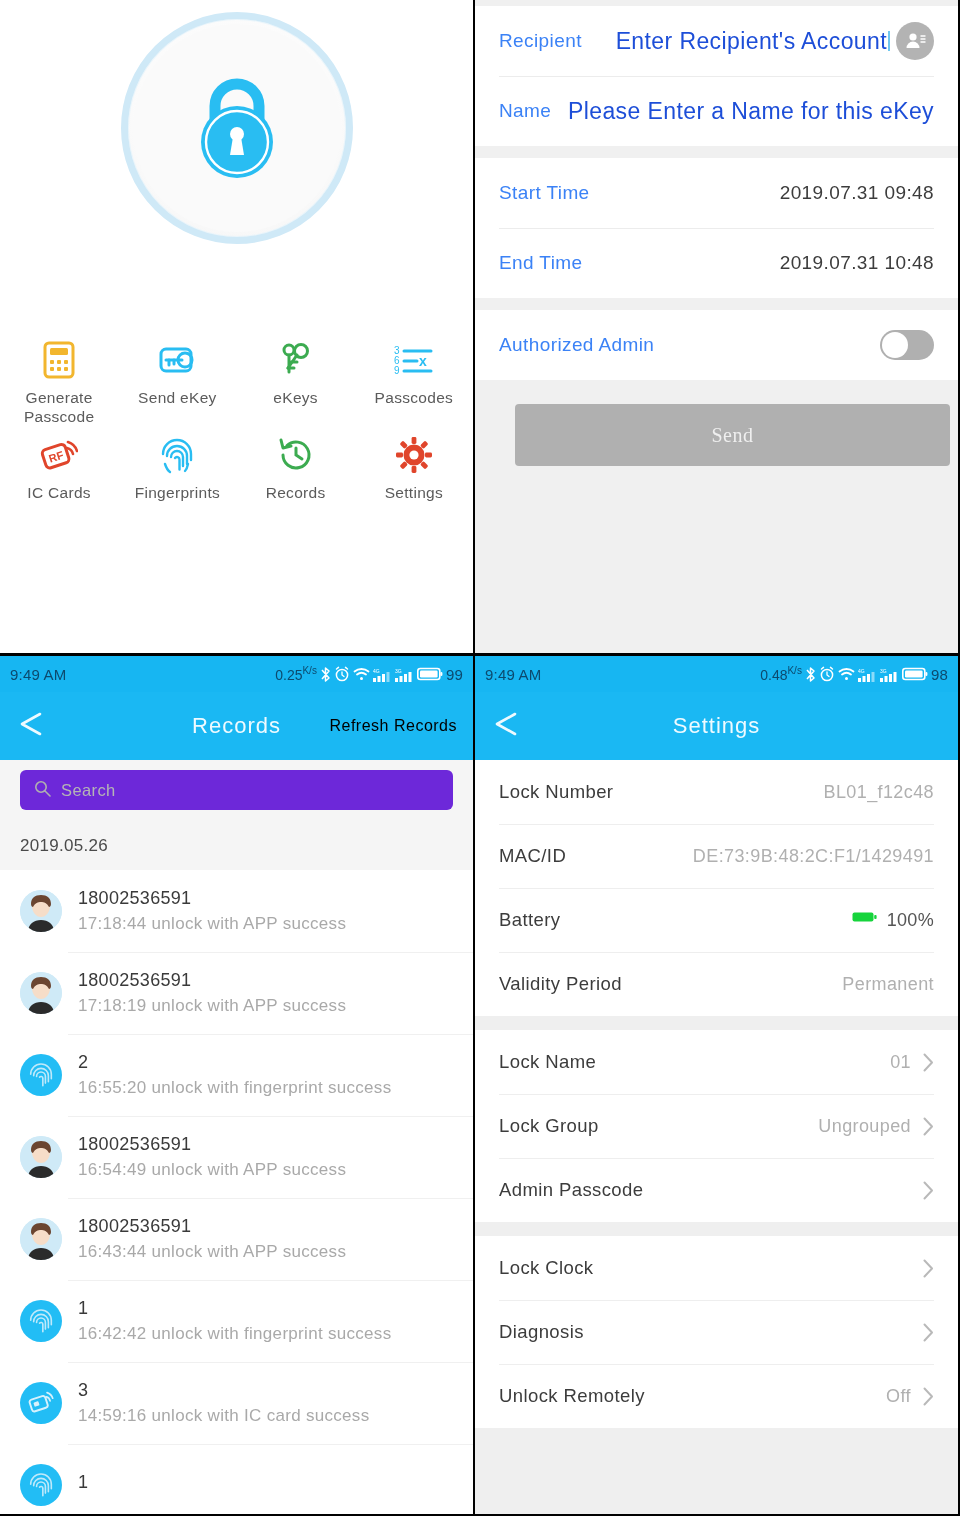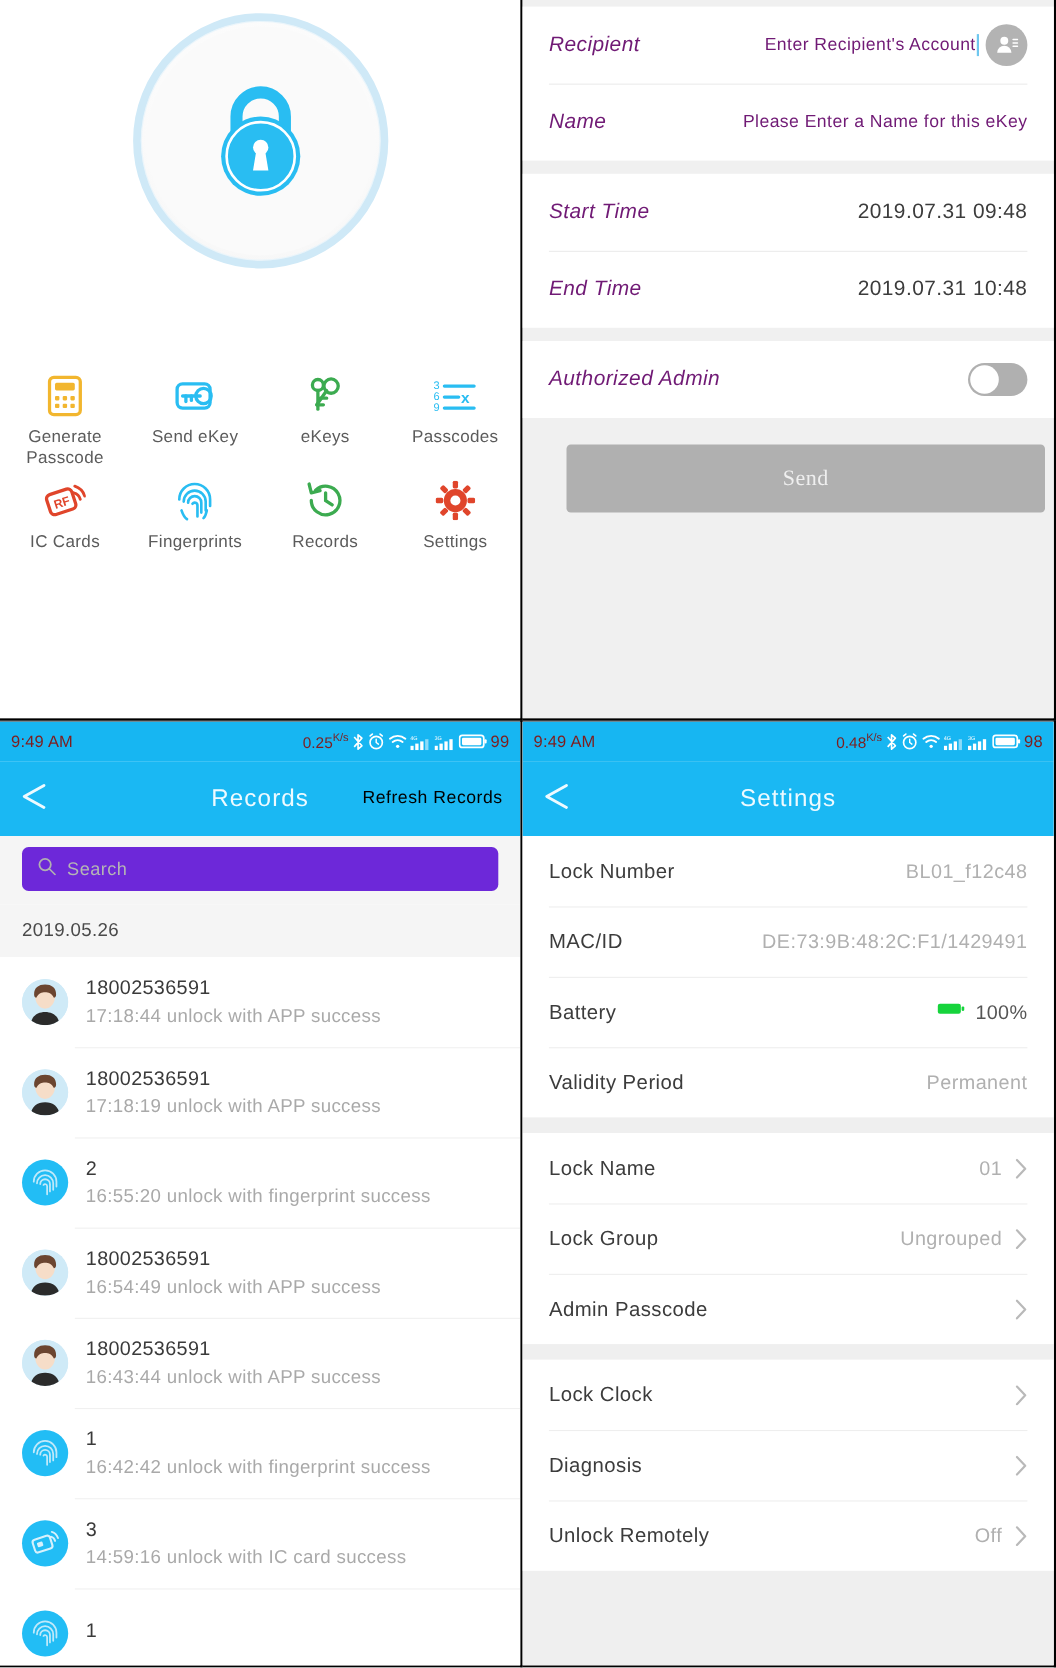--- a/index.html
+++ b/index.html
@@ -56,23 +56,23 @@
   .form-page { width:100%; height:100%; background:#f0f0f0; padding-top: 6px; }
   .card { background:#fff; }
   .row {
     height: 70px; display:flex; align-items:center;
     padding: 0 24px; position: relative;
   }
   .row + .row::before {
     content:""; position:absolute; left:24px; right:24px; top:0; height:1px;
     background:#ececec;
   }
-  .row .lbl { font-size: 19px; color:#701a75; letter-spacing:.4px;font-style:italic; }
+  .row .lbl { font-size: 19px; color:#3b82f6; letter-spacing:.4px; }
   .row .val { margin-left:auto; font-size: 19px; color:#3c3c3c; letter-spacing:.4px; }
-  .row .ph  { margin-left:auto; font-size: 16px; color:#701a75; letter-spacing:.4px; }
+  .row .ph  { margin-left:auto; font-size: 23px; color:#1d4ed8; letter-spacing:.4px; }
   .caret { display:inline-block; width:2px; height:20px; background:#6fc7ef; vertical-align:-4px; margin-left:1px;}
   .contact-btn {
     width: 38px; height: 38px; border-radius:50%; background:#b3b3b3;
     margin-left: 6px; display:flex; align-items:center; justify-content:center;
     flex:0 0 auto;
   }
   .gap { height: 12px; }
   .toggle {
     margin-left:auto; width: 54px; height: 30px; border-radius: 15px;
     background:#b0b0b0; position:relative;
@@ -84,21 +84,21 @@
   .send-btn {
     margin: 24px 24px 0 40px; height: 62px; border-radius: 4px;
     background:#b0b0b0; color:#efefef; font-size: 20px;
     display:flex; align-items:center; justify-content:center; letter-spacing:.5px;
     border:none; font-family:Liberation Serif, serif; width: calc(100% - 48px);
   }
 
   
   .statusbar {
     height: 36px; background:#17b6f2; display:flex; align-items:center;
-    padding: 0 10px; color:#7f1d1d;
+    padding: 0 10px; color:#0c4a6e;
   }
   .sb-time { font-size:15px; letter-spacing:.2px; }
   .sb-right { margin-left:auto; display:flex; align-items:center; gap:3px; }
   .sb-speed { font-size:14px; }
   .sb-speed sup { font-size:10px; }
   .navbar {
     height: 68px; background:#1ab8f3; display:flex; align-items:center;
     padding: 0 16px; color:#eaf8ff;
   }
   .nav-title {

